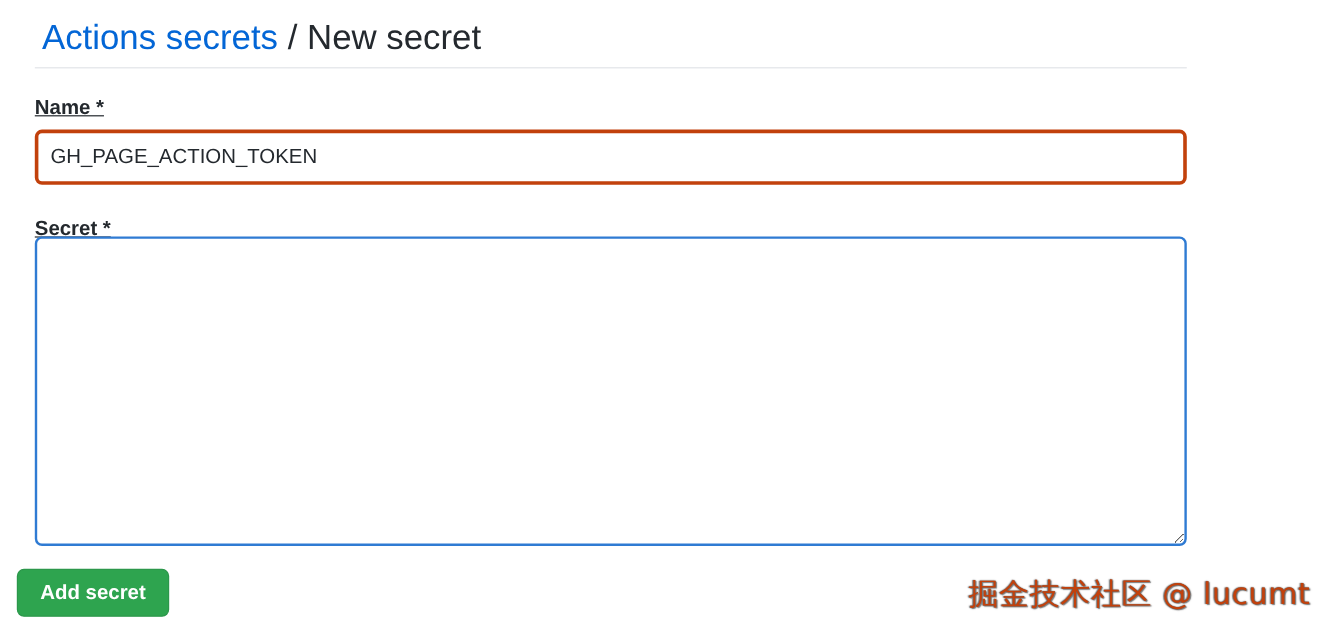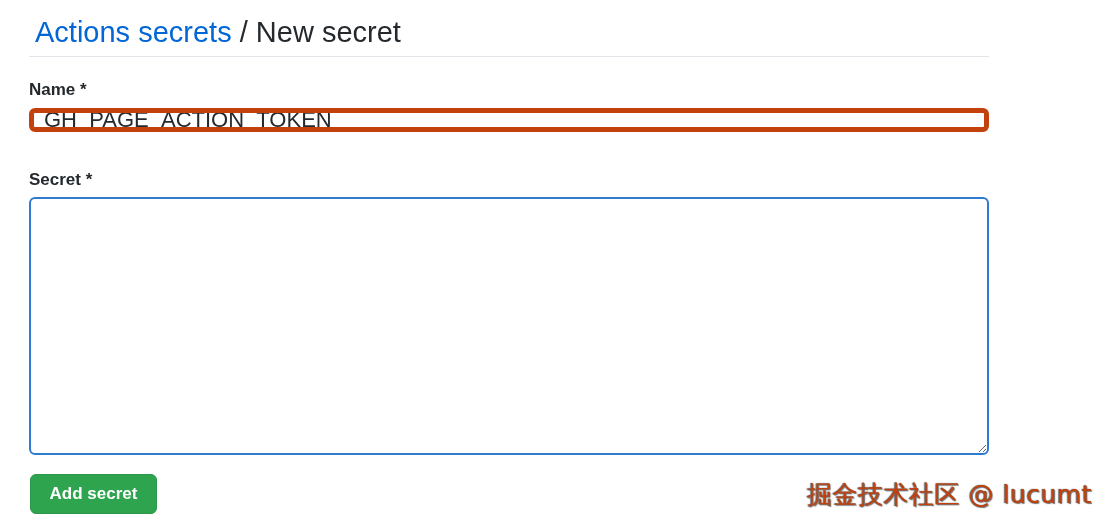--- a/index.html
+++ b/index.html
@@ -16,37 +16,38 @@
     .title {
       font-size: 29px; line-height: 36px; font-weight: 400; margin: 6px;
       white-space: nowrap;
     }
     .title a { color: #0366d6; text-decoration: none; }
     .title .sep { color: #24292e; }
     .title .current { color: #24292e; }
     .label {
       position: absolute; left: 29px; font-size: 17px; font-weight: 700;
       color: #24292e;
+      text-decoration: underline;
     }
     .name-input {
-      position: absolute; left: 29px; top: 108px; width: 960px; height: 24px;
-      box-sizing: border-box; border: 5px solid #c2410c; border-radius: 6px;
-      padding: 0 10px; font-size: 22px; color: #24292e; background: #fff;
+      position: absolute; left: 29px; top: 108px; width: 960px; height: 46px;
+      box-sizing: border-box; border: 3px solid #c2410c; border-radius: 6px;
+      padding: 0 10px; font-size: 17px; color: #24292e; background: #fff;
       font-family: "Liberation Sans", "DejaVu Sans", sans-serif;
       outline: none;
     }
     .secret-textarea {
       position: absolute; left: 29px; top: 197px; width: 960px; height: 258px;
       box-sizing: border-box; border: 2px solid #2f7bd3; border-radius: 6px;
       padding: 8px 10px; font-size: 17px; color: #24292e; background: #fff;
       resize: vertical; outline: none;
       font-family: "Liberation Sans", "DejaVu Sans", sans-serif;
     }
     .add-btn {
-      position: absolute; left: 30px; top: 474px; width: 127px; height: 40px;
+      position: absolute; left: 14px; top: 474px; width: 127px; height: 40px;
       box-sizing: border-box; border: 1px solid #2c974b; border-radius: 6px;
       background: #2ea44f; color: #ffffff; font-size: 17px; font-weight: 700;
       font-family: "Liberation Sans", "DejaVu Sans", sans-serif;
       cursor: pointer; padding: 0;
     }
     .watermark {
       position: absolute; right: 16px; top: 478px; font-size: 25px;
       color: #c2410c;
       text-shadow: 0 0 1px #555, 1px 1px 1px #777, -1px 0 1px #888;
       font-family: "DejaVu Sans", sans-serif; letter-spacing: 0.5px;
@@ -60,18 +61,18 @@
   <h1 class="title">
     <a href="#">Actions secrets</a>
     <span class="sep">/</span>
     <span class="current">New secret</span>
   </h1>
 </div>
 
 <label class="label" style="top:80px;">Name *</label>
 <input class="name-input" type="text" value="GH_PAGE_ACTION_TOKEN" style="">
 
-<label class="label" style="top:170px;">Secret *</label>
+<label class="label" style="top:181px;">Secret *</label>
 <textarea class="secret-textarea" style=""></textarea>
 
 <button class="add-btn" type="button">Add secret</button>
 
 <div class="watermark">掘金技术社区 @ lucumt</div>
 
 </body></html>

